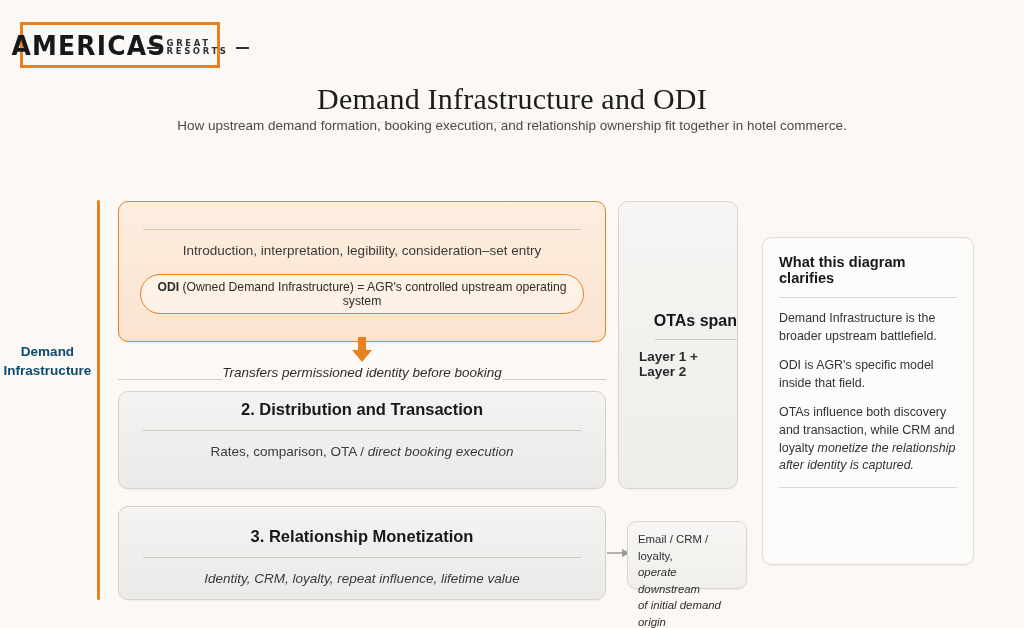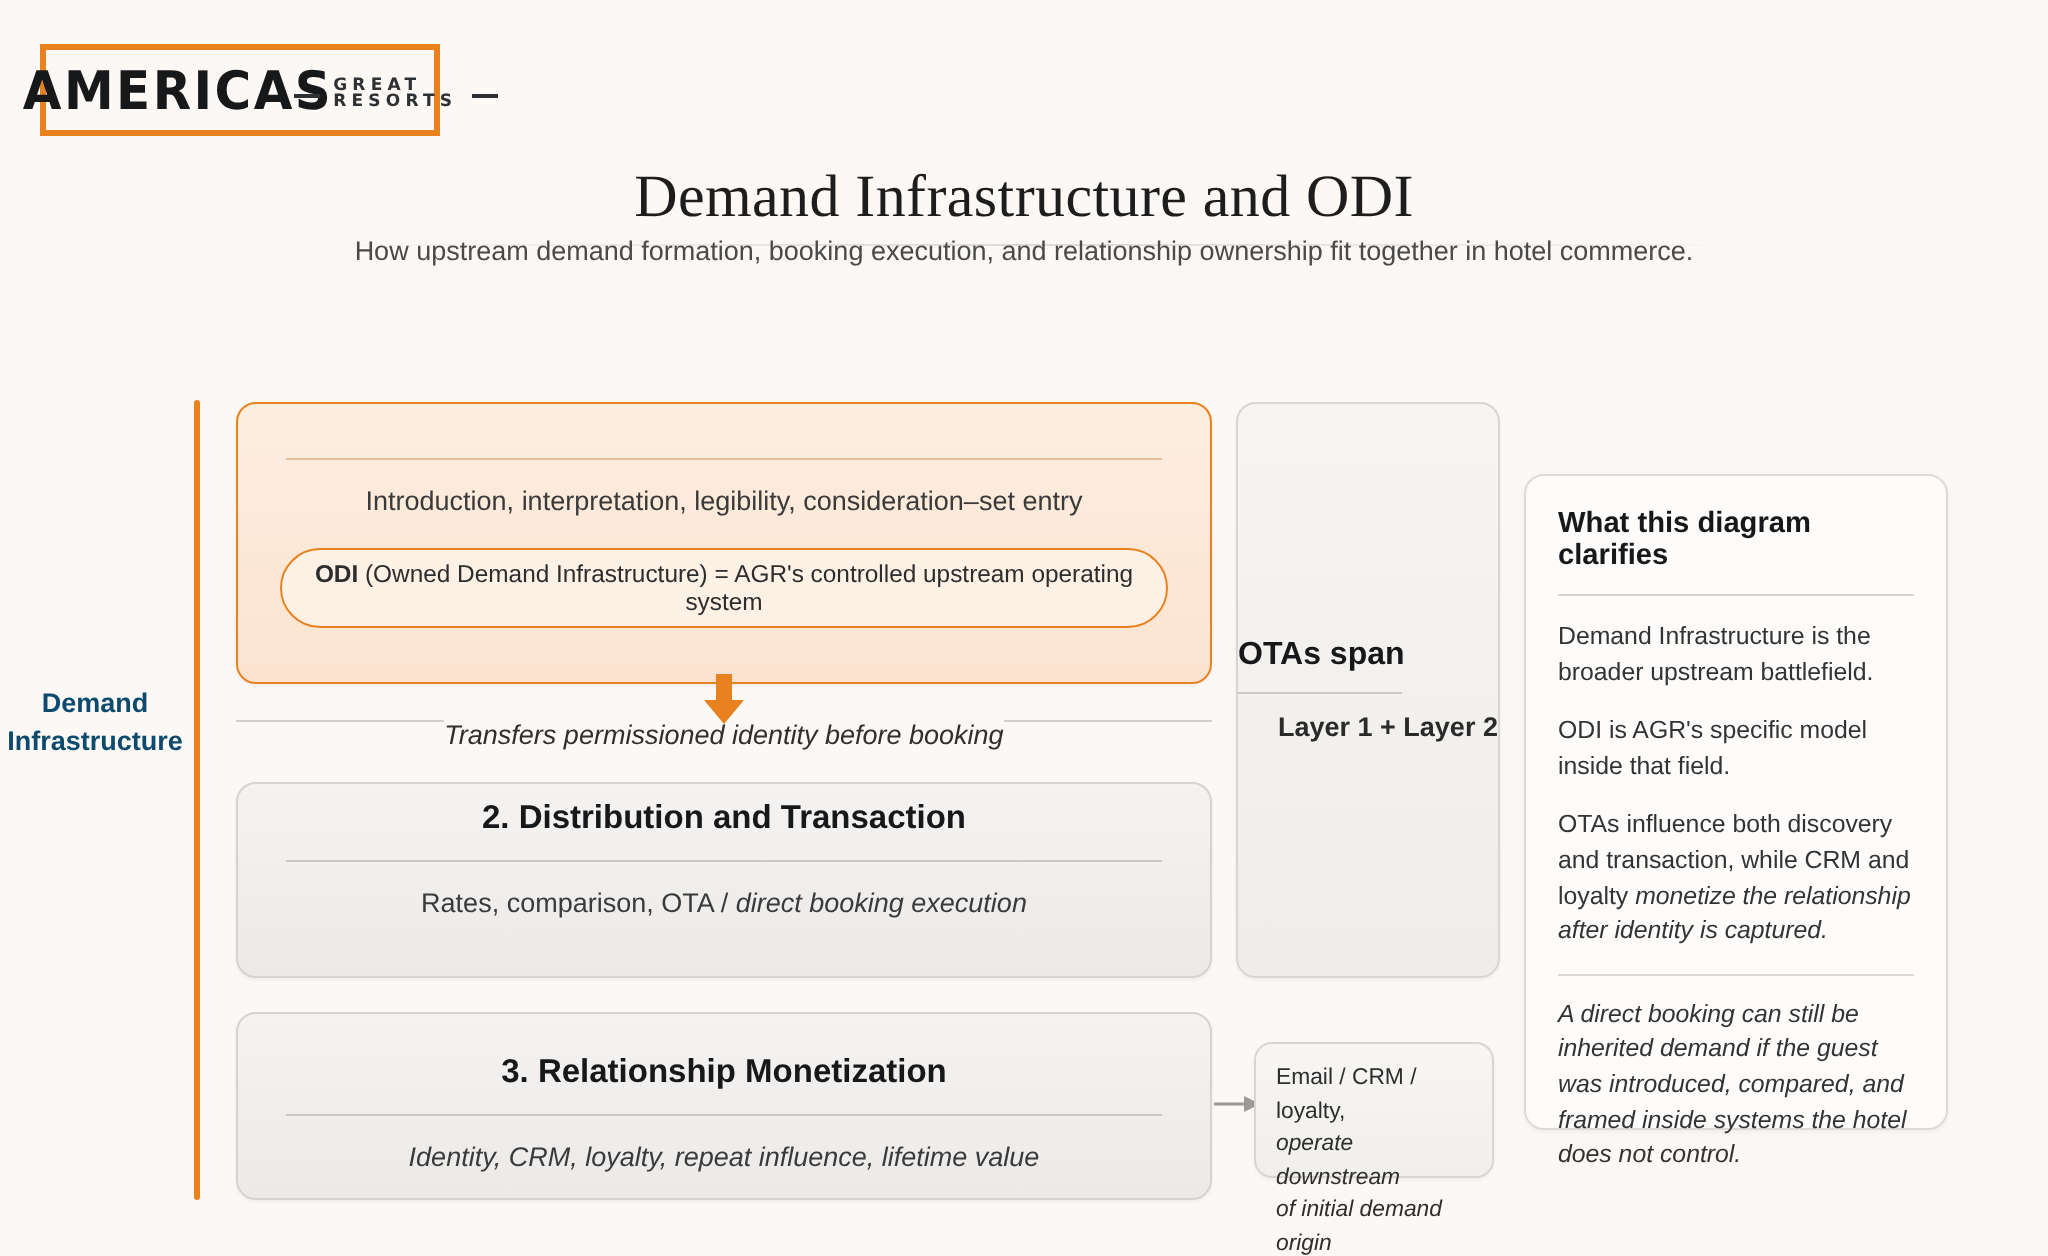--- a/index.html
+++ b/index.html
@@ -108,35 +108,35 @@
   #box3 .layer-title{margin-top:8px;}
   #box3 .layer-rule{margin:11px 6px 0;}
   #box3 .layer-desc{margin-top:13px;font-style:italic;}
 
   
   .arrow-down{
     position:absolute;left:348px;top:337px;width:28px;height:26px;
   }
   .transfer{
     position:absolute;left:118px;top:360px;width:488px;height:20px;
-    display:flex;align-items:flex-start;
+    display:flex;align-items:flex-end;
   }
   .transfer .line{flex:1;height:1px;background:rgba(120,110,100,.3);}
   .transfer .txt{
     font-size:13.5px;font-style:italic;color:#2f2f2f;white-space:nowrap;
   }
 
   
   #otaspan{
-    position:absolute;left:618px;top:201px;width:132px;height:288px;
+    position:absolute;left:618px;top:201px;width:120px;height:288px;
     border-radius:10px;box-sizing:border-box;
     background:linear-gradient(180deg,#f6f5f3 0%,#efedea 100%);
     border:1px solid #d9d6d2;
     box-shadow:0 1px 2px rgba(0,0,0,.05);
-    display:flex;flex-direction:column;align-items:flex-start;justify-content:center;
+    display:flex;flex-direction:column;align-items:flex-end;justify-content:center;
   }
   .ota-title{font-weight:700;font-size:16px;color:#16181a;}
   .ota-rule{width:82px;height:1px;background:rgba(120,110,100,.3);margin:9px 0 9px;}
   .ota-sub{font-weight:700;font-size:13.5px;color:#2a2a2a;padding-left:20px;}
 
   
   .arrow-right{
     position:absolute;left:607px;top:545px;width:24px;height:12px;
   }
   #notebox{
@@ -234,16 +234,15 @@
     <div class="it">of initial demand origin</div>
   </div>
 
   <div id="clarifies">
     <div class="cl-title">What this diagram clarifies</div>
     <div class="cl-rule"></div>
     <div class="cl-p">Demand Infrastructure is the broader upstream battlefield.</div>
     <div class="cl-p">ODI is AGR's specific model inside that field.</div>
     <div class="cl-p"><span>OTAs influence both discovery and transaction, while CRM and loyalty </span><span class="it">monetize the relationship after identity is captured.</span></div>
     <div class="cl-div"></div>
-    <div class="cl-p all-it">A direct booking can still be inherited demand if the guest was introduced, compared, and framed inside systems the hotel does not control.</div>
   </div>
 
 </div>
 
 </body></html>

